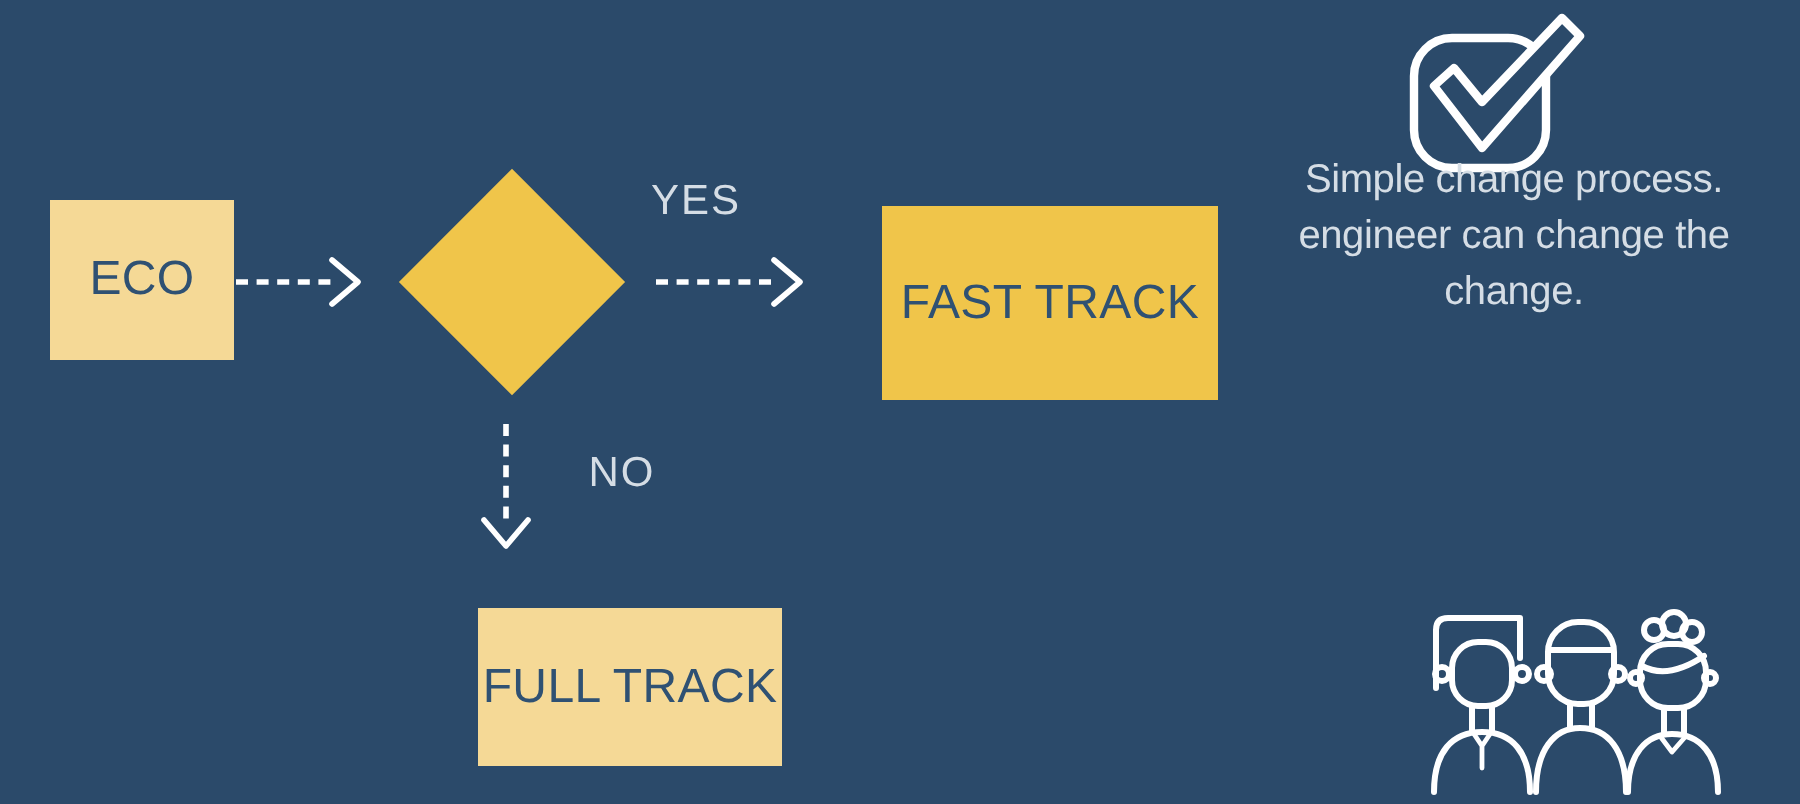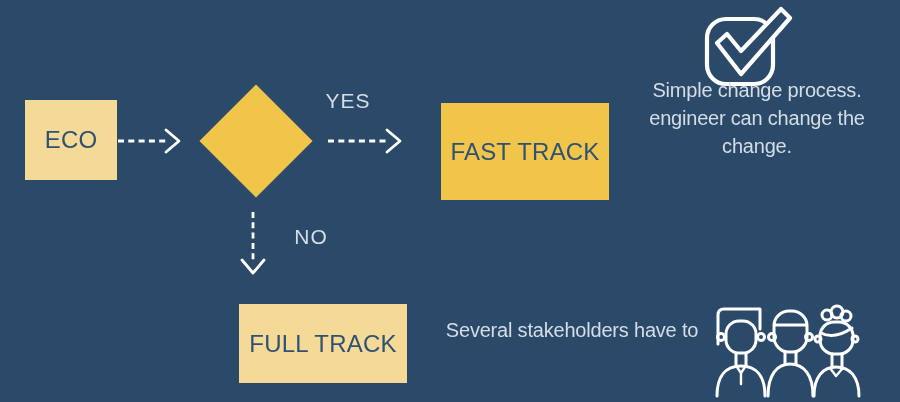--- a/index.html
+++ b/index.html
@@ -22,21 +22,21 @@
     justify-content: center;
     color: var(--c-box-text, #2f5173);
     font-size: 24px;
     letter-spacing: 0.2px;
   }
   .node.cream { background: var(--c-cream, #f5d996); }
   .node.gold  { background: var(--c-gold, #f0c54a); }
 
   .eco   { left: 25px;  top: 100px; width: 92px;  height: 80px; }
   .fast  { left: 441px; top: 103px; width: 168px; height: 97px; }
-  .full  { left: 239px; top: 304px; width: 168px; height: 79px; }
+  .full  { left: 239px; top: 304px; width: 152px; height: 79px; }
 
   .diamond {
     position: absolute;
     left: 216px; top: 101px;
     width: 80px; height: 80px;
     background: var(--c-gold, #f0c54a);
     transform: rotate(45deg);
   }
 
   .branch-label {
@@ -130,21 +130,20 @@
   <svg class="arrow arrow-no" width="32" height="70">
     <line x1="16" y1="2" x2="16" y2="50"></line>
     <polyline points="5,50 16,63 27,50"></polyline>
   </svg>
 
   <div class="branch-label no-label">NO</div>
 
   <div class="node cream full">FULL TRACK</div>
 
   <div class="note full-note">
-    <div>Several stakeholders have to</div>
   </div>
 
   <svg class="glyph-icon people-icon" width="150" height="92" viewBox="0 0 150 92">
 
     <path class="stroke" stroke-width="3" d="M 4,38 L 4,9 Q 4,3 10,3 L 46,3 L 46,23"></path>
     <rect class="stroke" stroke-width="3" x="12" y="15" width="30" height="32" rx="13"></rect>
     <circle class="stroke" stroke-width="3" cx="7" cy="31" r="3.5"></circle>
     <circle class="stroke" stroke-width="3" cx="47" cy="31" r="3.5"></circle>
     <path class="stroke" stroke-width="3" d="M 22,47 L 22,60 M 32,47 L 32,60"></path>
     <path class="stroke" stroke-width="3" d="M 3,90 C 3,70 12,60 27,60 C 42,60 51,70 51,90"></path>

